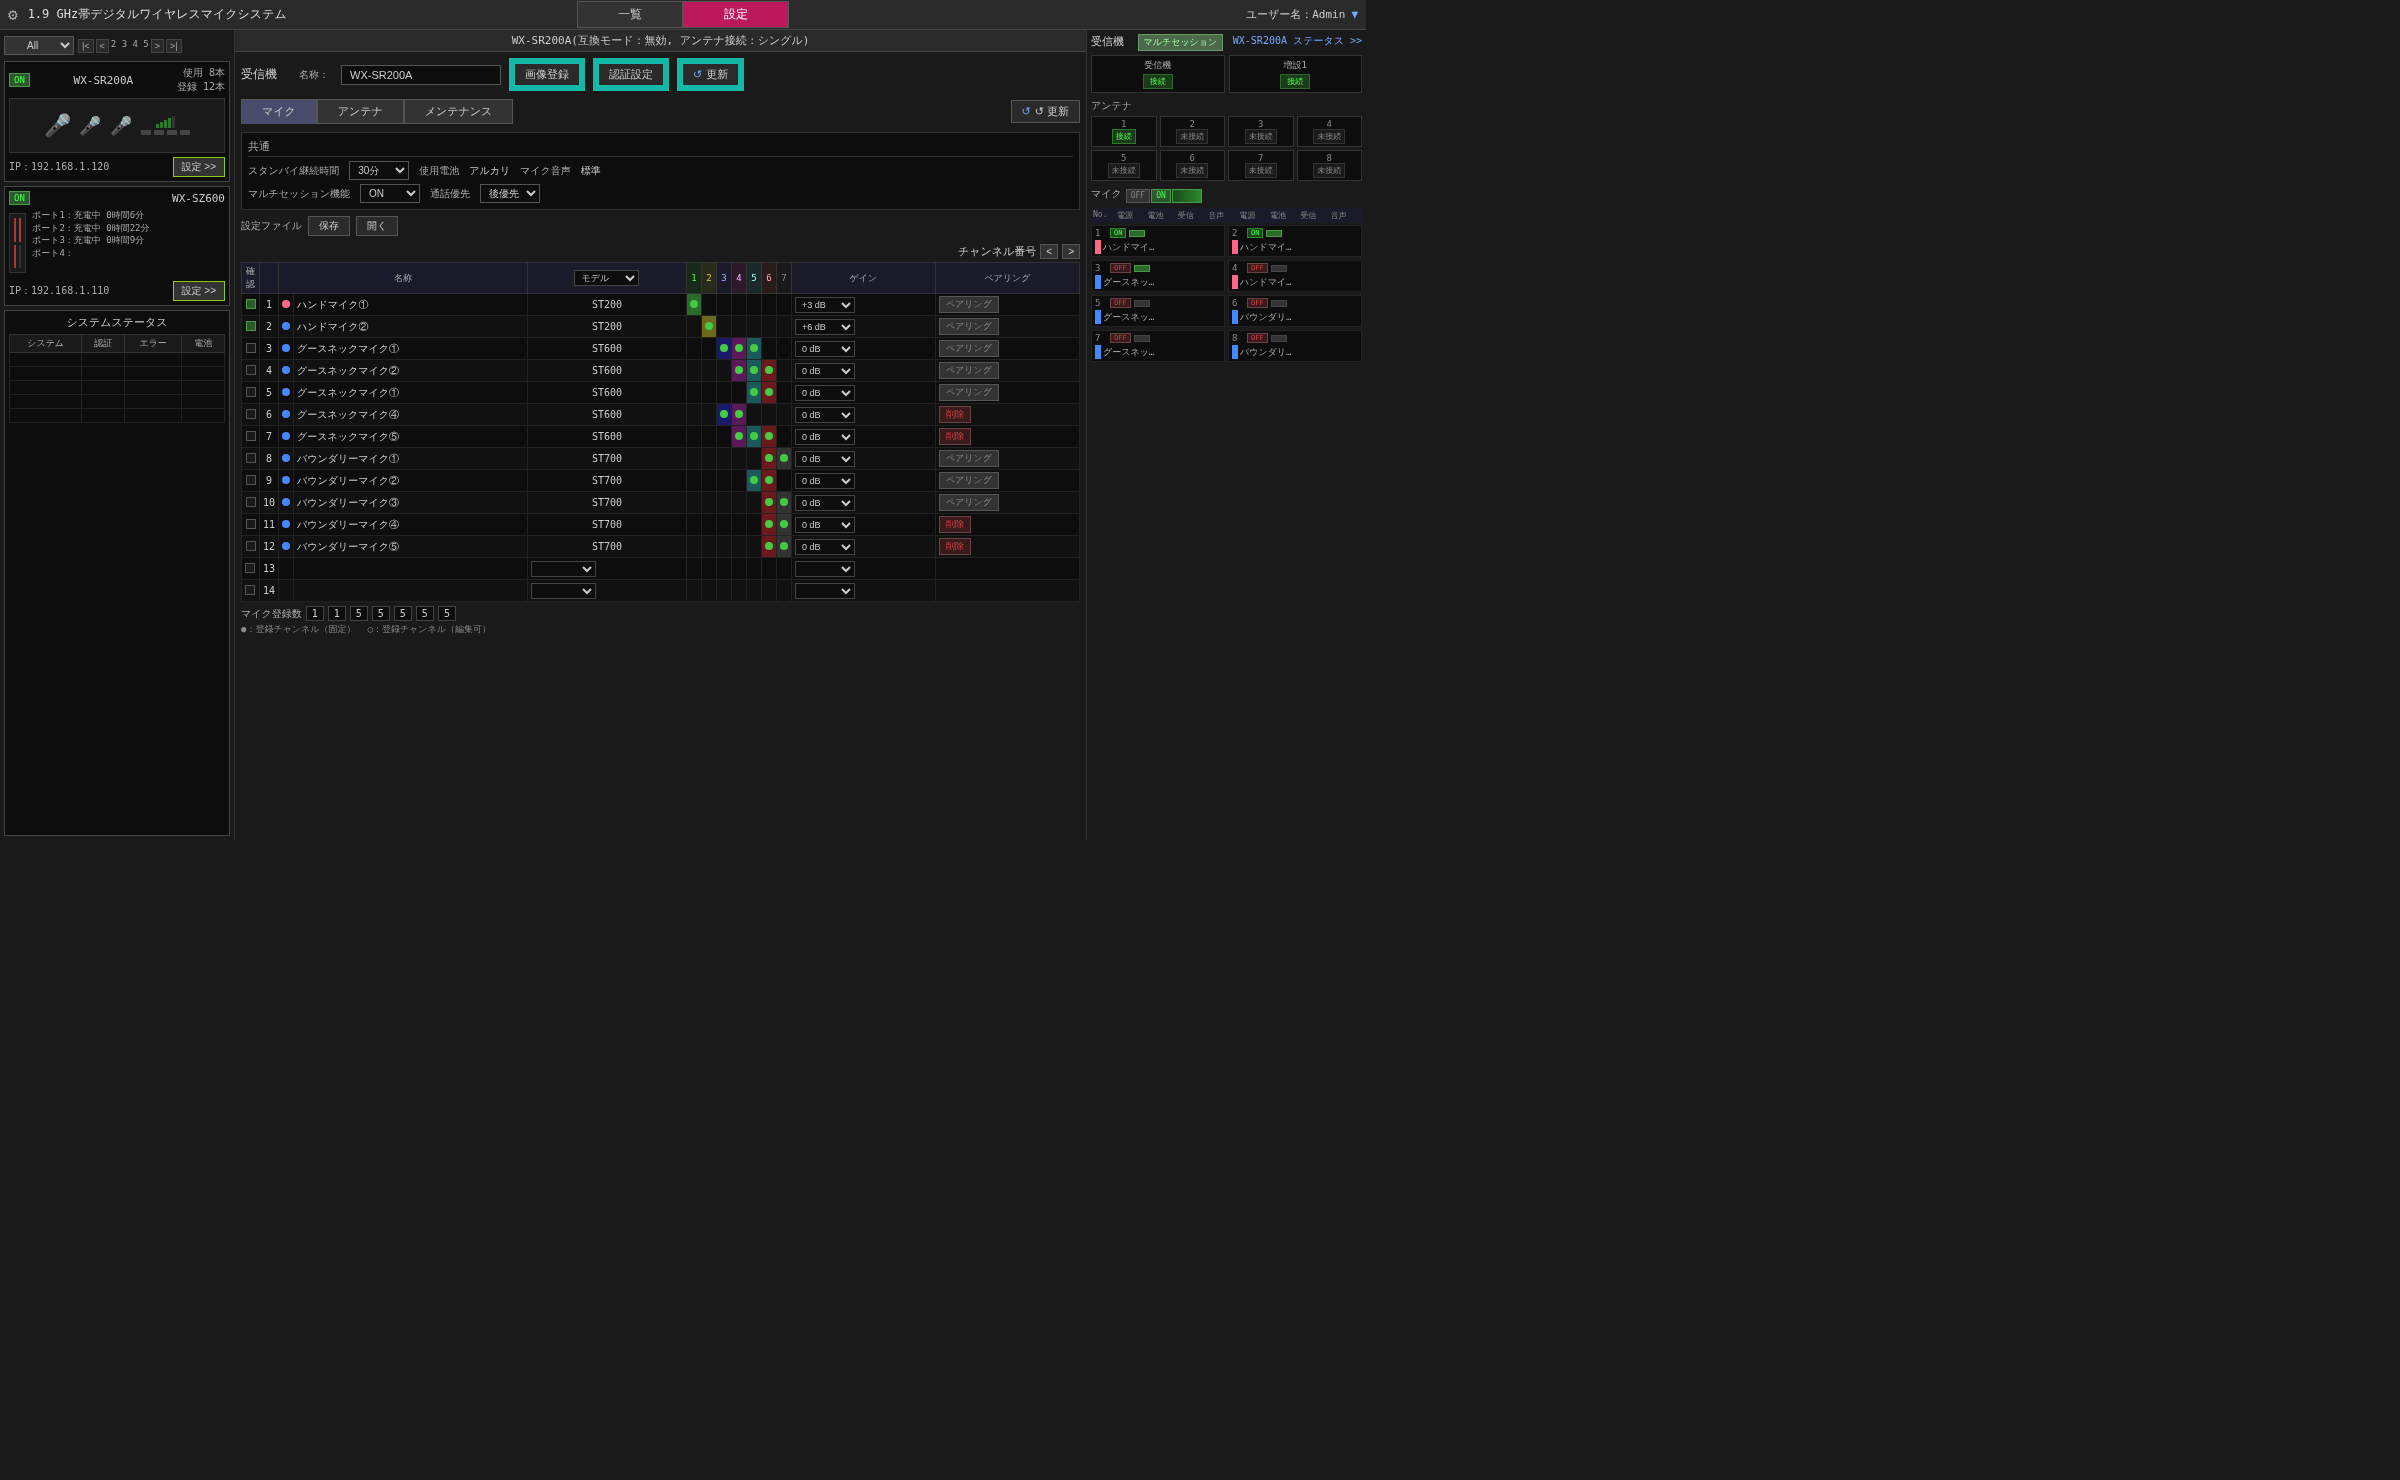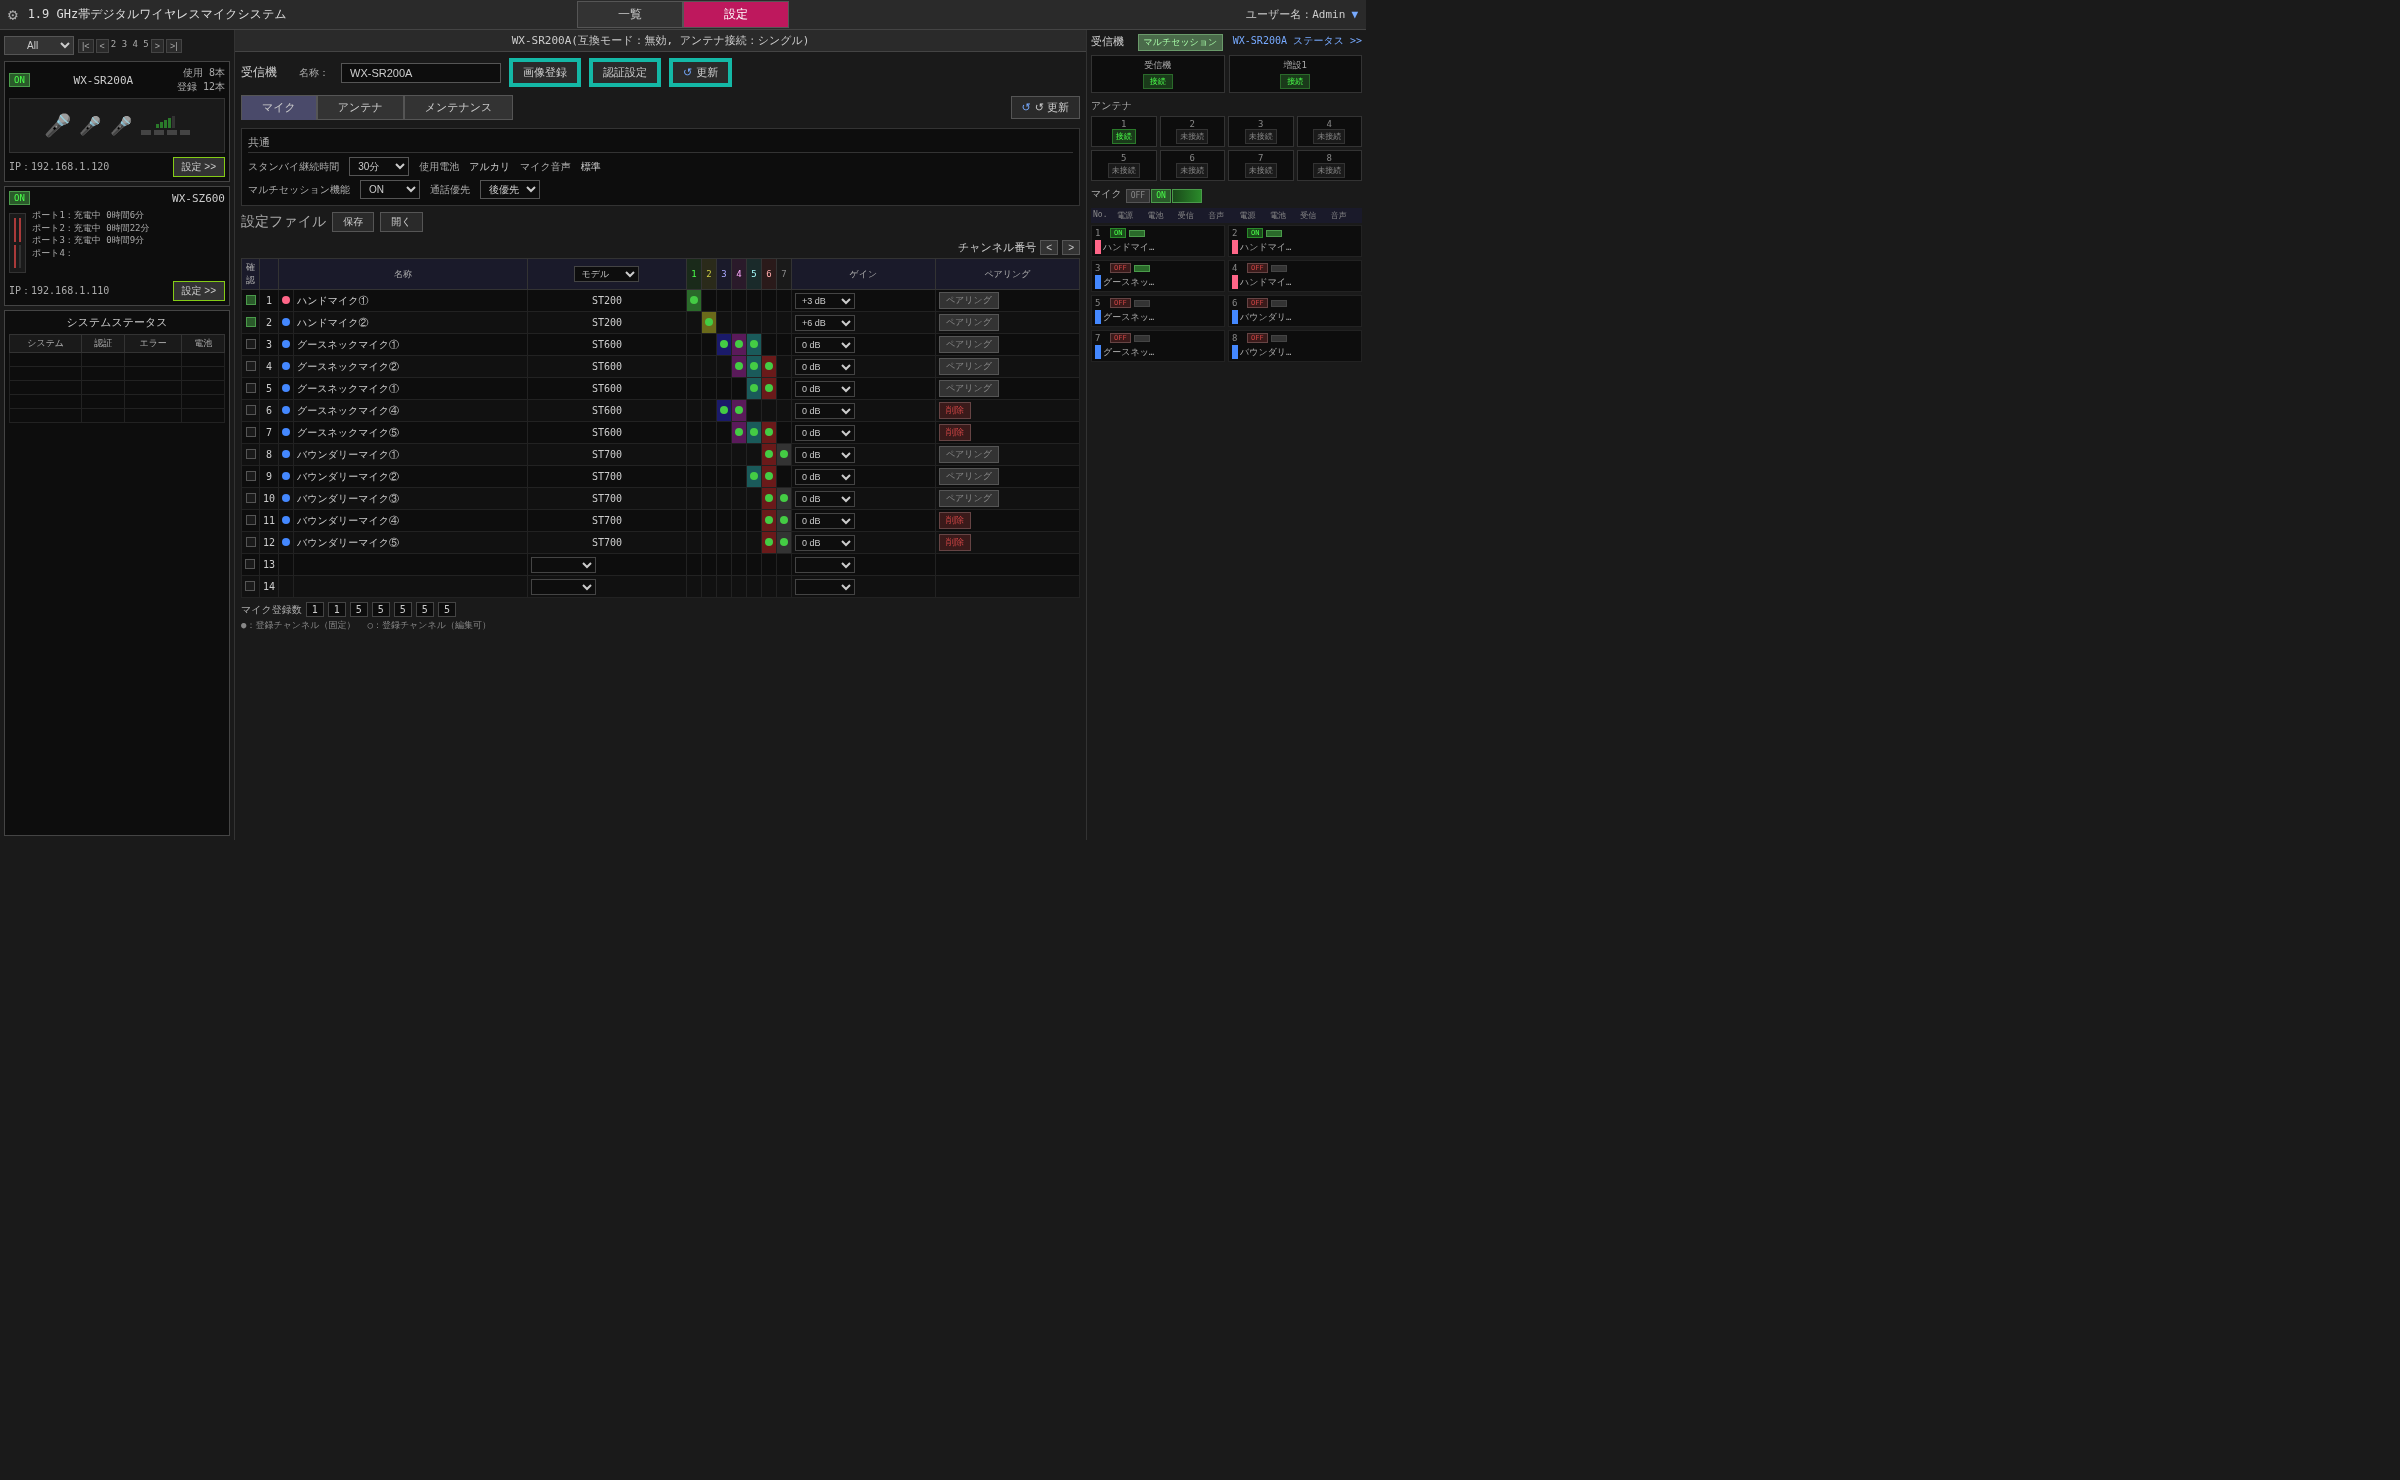--- a/index.html
+++ b/index.html
@@ -200,21 +200,21 @@
     .receiver-name-field {
       background: #0d0d0d;
       border: 1px solid #555;
       color: #ccc;
       padding: 3px 8px;
       font-size: 11px;
       min-width: 150px;
     }
     .action-btn {
       background: #2a2a2a;
-      border: 4px solid #14b8a6;
+      border: 6px solid #14b8a6;
       color: #ccc;
       padding: 3px 10px;
       cursor: pointer;
       font-size: 11px;
       display: flex;
       align-items: center;
       gap: 4px;
     }
     .refresh-icon { color: #7af; }
 
@@ -259,21 +259,21 @@
       min-width: 60px;
     }
     .settings-value { color: #ccc; font-size: 10px; }
 
     .file-row {
       display: flex;
       align-items: center;
       gap: 6px;
       margin-bottom: 8px;
     }
-    .file-label { color: #aaa; font-size: 14px; text-align: right; }
+    .file-label { color: #aaa; font-size: 10px; text-align: right; }
     .file-btn {
       background: #2a2a2a;
       border: 1px solid #555;
       color: #ccc;
       padding: 2px 10px;
       cursor: pointer;
       font-size: 10px;
     }
     .channel-title { color: #ccc; font-size: 11px; }
     .channel-nav { background: #333; border: 1px solid #555; color: #ccc; padding: 1px 5px; cursor: pointer; font-size: 10px; }

